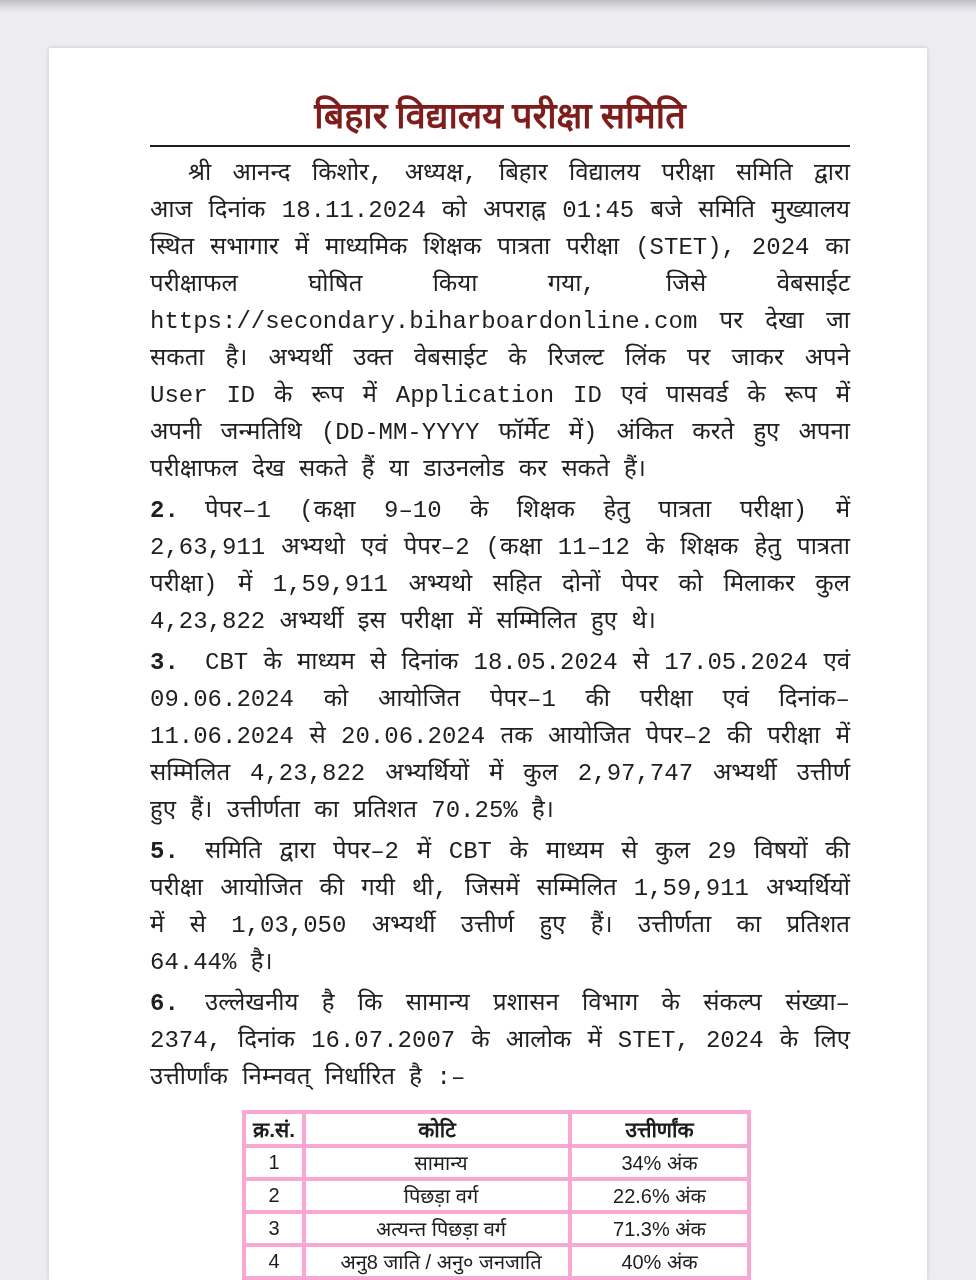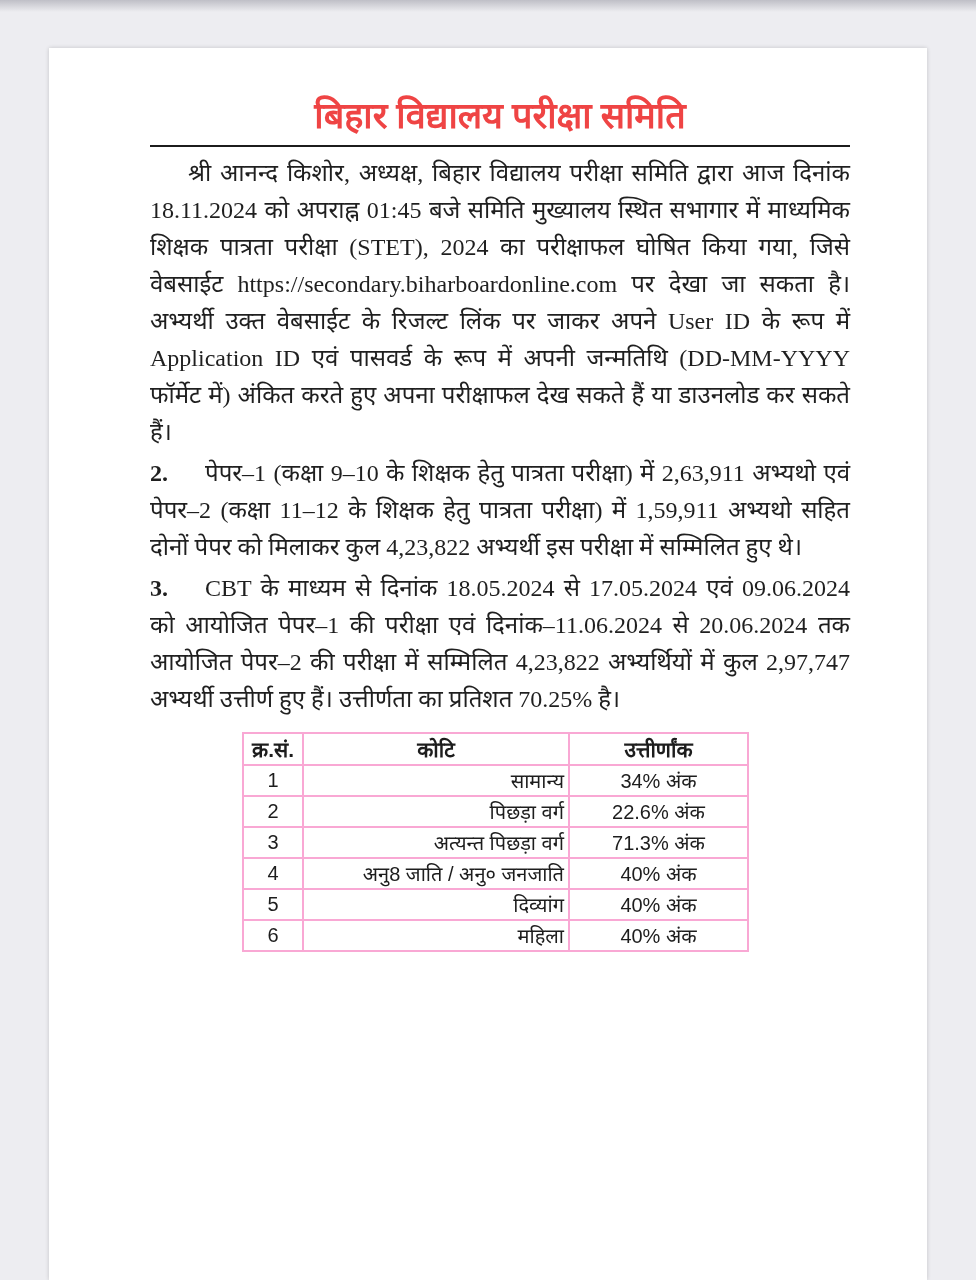--- a/index.html
+++ b/index.html
@@ -29,64 +29,65 @@
     box-sizing: border-box;
     padding: 46px 77px 0 101px;
     color: #1f1f1f;
   }
   .doc-title {
     text-align: center;
     font-size: 36px;
     font-weight: 700;
     line-height: 44px;
     margin: 0;
-    color: #ef4444;
+    color: #7f1d1d;
   }
   .title-rule {
     border: none;
     border-top: 2.5px solid #1c1c1c;
     margin: 7px 0 8px 0;
   }
   .para {
     font-size: 24px;
     line-height: 37px;
     text-align: justify;
     margin: 0 0 4px 0;
     color: #1f1f1f;
+    font-family: Liberation Mono, monospace;
   }
   .para.indent .para-text { text-indent: 38px; display: block; }
   .para-num {
     display: inline-block;
     width: 55px;
     font-weight: 700;
     vertical-align: top;
   }
   .para .flow { display: inline; }
   .cutoff-table {
     border-collapse: collapse;
     margin: 14px 0 0 92px;
     width: 505px;
     table-layout: fixed;
     font-family: "Liberation Sans", sans-serif;
     font-size: 20px;
     color: #1d1d1d;
   }
   .cutoff-table th, .cutoff-table td {
-    border: 2px solid #f9a8d4;
+    border: 4px solid #f9a8d4;
     padding: 1px 4px;
     height: 24px;
     text-align: center;
     overflow: hidden;
     white-space: nowrap;
   }
   .cutoff-table th { font-weight: 700; font-size: 21px; }
   .cutoff-table .col-sn  { width: 60px; }
   .cutoff-table .col-cat { width: 266px; }
   .cutoff-table .col-cut { width: 179px; }
-  .cutoff-table td.cat { text-align: right; padding-left: 12px; }
+  .cutoff-table td.cat { text-align: center; padding-left: 12px; }
 </style>
 </head>
 <body>
 
 <div class="viewport">
   <div class="top-shade"></div>
 
   <div class="page">
 
     <h1 class="doc-title">बिहार विद्यालय परीक्षा समिति</h1>
@@ -98,21 +99,27 @@
 
     <p class="para">
       <span class="para-num">2.</span><span class="flow">पेपर–1 (कक्षा 9–10 के शिक्षक हेतु पात्रता परीक्षा) में 2,63,911 अभ्यथो एवं पेपर–2 (कक्षा 11–12 के शिक्षक हेतु पात्रता परीक्षा) में 1,59,911 अभ्यथो सहित दोनों पेपर को मिलाकर कुल 4,23,822 अभ्यर्थी इस परीक्षा में सम्मिलित हुए थे।</span>
     </p>
 
     <p class="para">
       <span class="para-num">3.</span><span class="flow">CBT के माध्यम से दिनांक 18.05.2024 से 17.05.2024 एवं 09.06.2024 को आयोजित पेपर–1 की परीक्षा एवं दिनांक–11.06.2024 से 20.06.2024 तक आयोजित पेपर–2 की परीक्षा में सम्मिलित 4,23,822 अभ्यर्थियों में कुल 2,97,747 अभ्यर्थी उत्तीर्ण हुए हैं। उत्तीर्णता का प्रतिशत 70.25% है।</span>
     </p>
 
 
+    <p class="para">
+      <span class="para-num">5.</span><span class="flow">समिति द्वारा पेपर–2 में CBT के माध्यम से कुल 29 विषयों की परीक्षा आयोजित की गयी थी, जिसमें सम्मिलित 1,59,911 अभ्यर्थियों में से 1,03,050 अभ्यर्थी उत्तीर्ण हुए हैं। उत्तीर्णता का प्रतिशत 64.44% है।</span>
+    </p>
 
+    <p class="para">
+      <span class="para-num">6.</span><span class="flow">उल्लेखनीय है कि सामान्य प्रशासन विभाग के संकल्प संख्या–2374, दिनांक 16.07.2007 के आलोक में STET, 2024 के लिए उत्तीर्णांक निम्नवत् निर्धारित है :–</span>
+    </p>
 
     <table class="cutoff-table">
       <colgroup>
         <col class="col-sn">
           <col class="col-cat">
           <col class="col-cut">
       </colgroup>
       <thead>
         <tr>
           <th>क्र.सं.</th>

